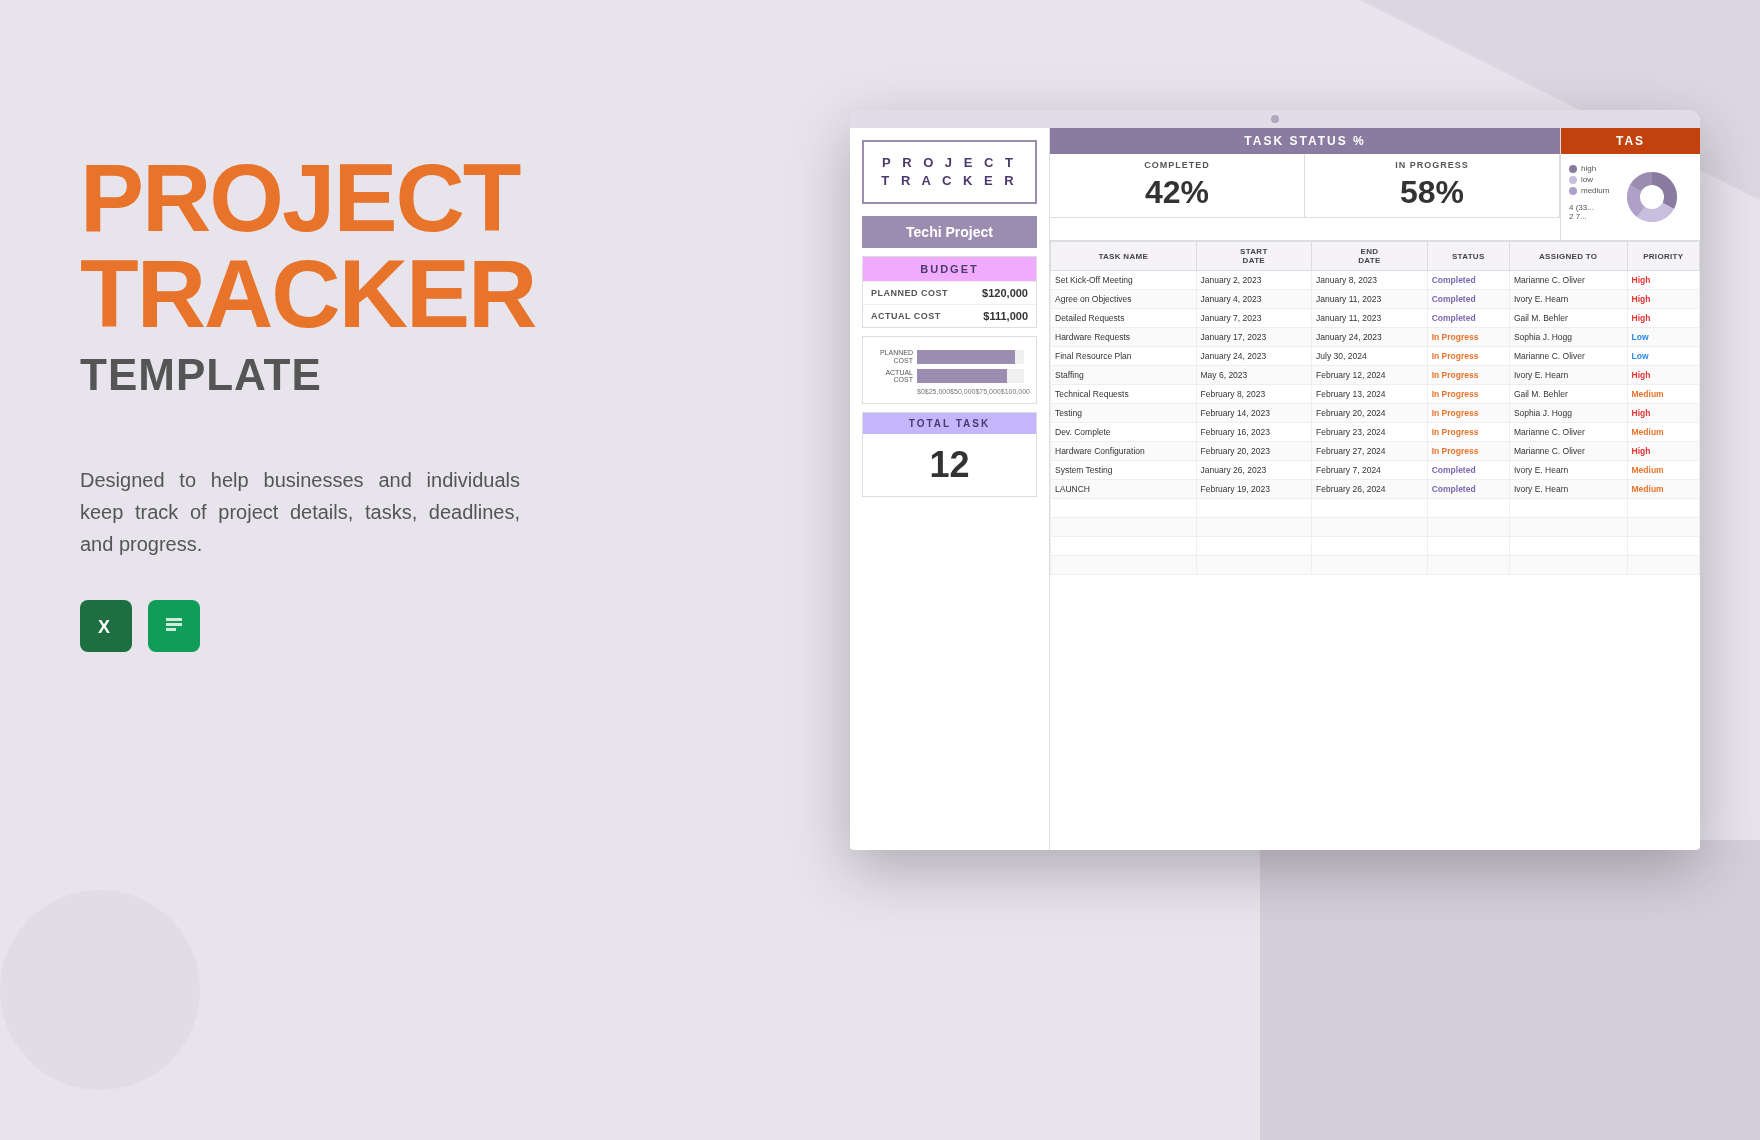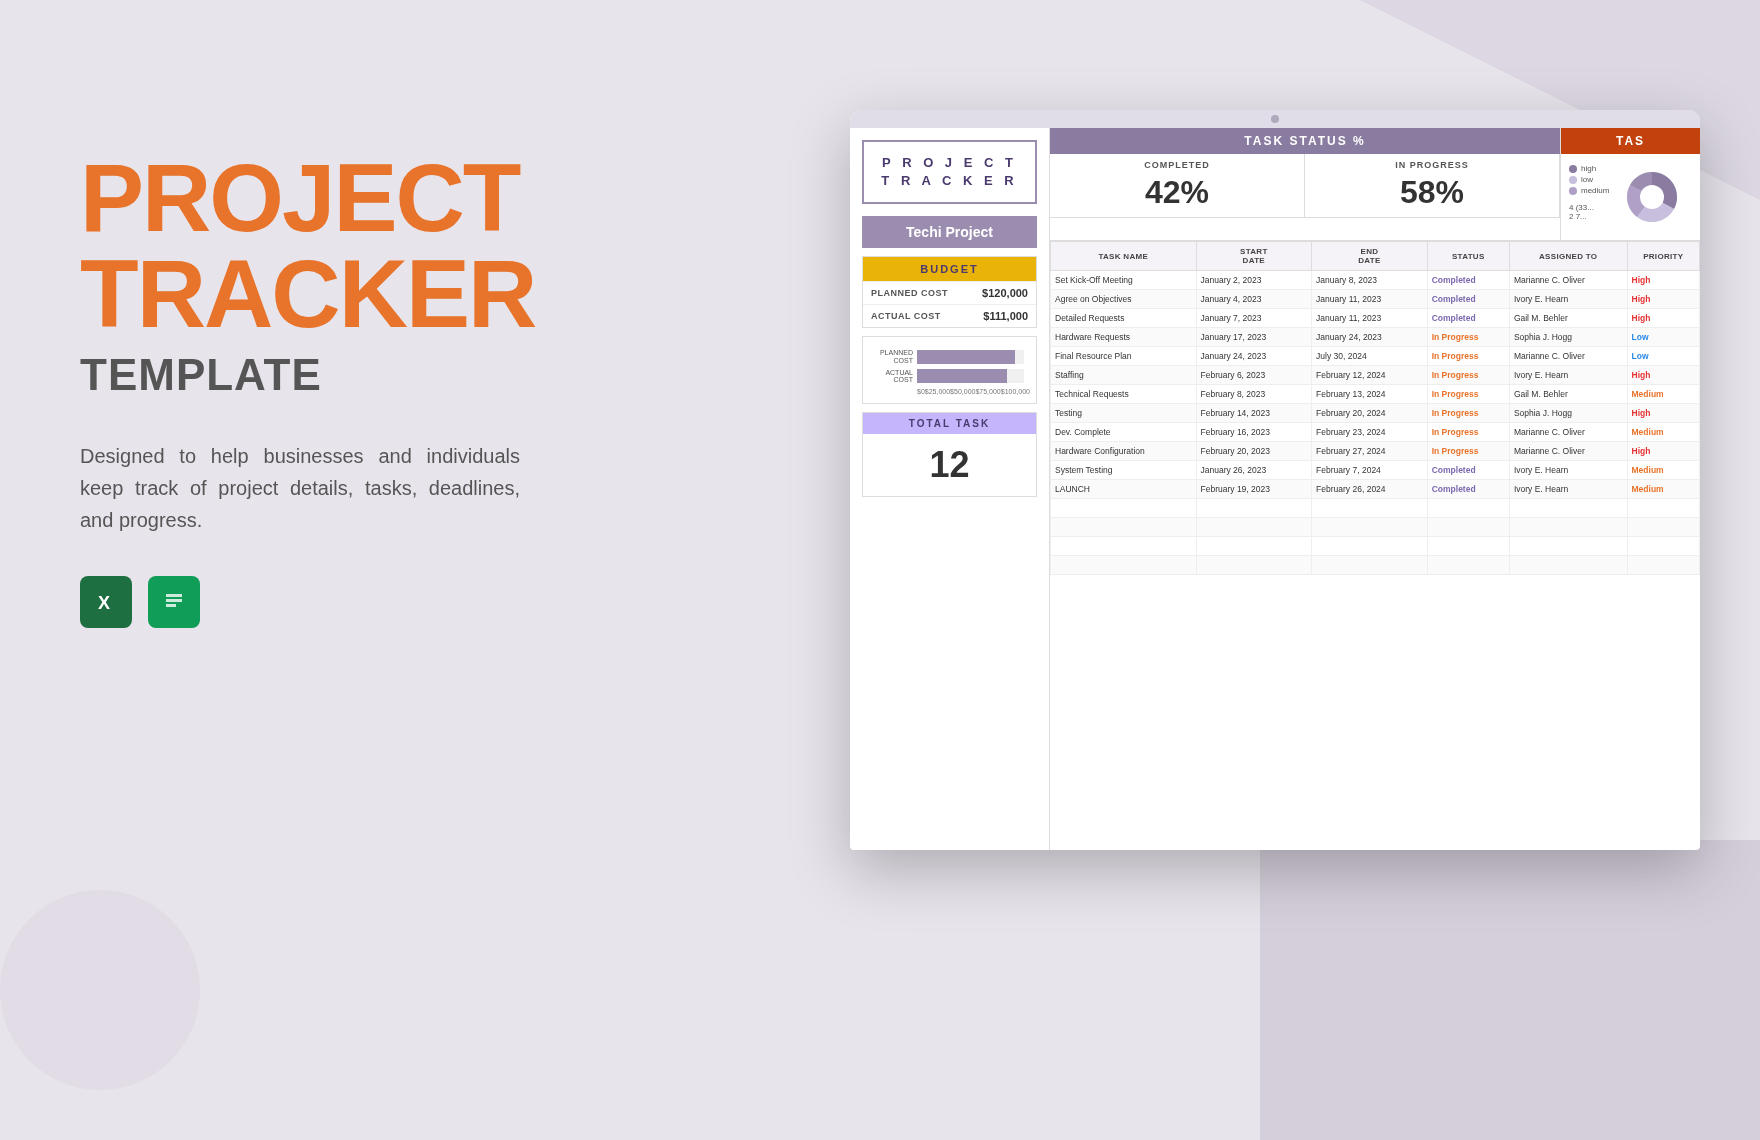--- a/index.html
+++ b/index.html
@@ -59,21 +59,21 @@
       font-weight: 700;
       color: #555;
       text-transform: uppercase;
       margin-top: 8px;
       letter-spacing: 1px;
     }
 
     .description {
       font-size: 20px;
       color: #555;
-      margin-top: 40px;
+      margin-top: 64px;
       line-height: 1.6;
       text-align: justify;
       max-width: 440px;
     }
 
     .icons-row {
       display: flex;
       gap: 16px;
       margin-top: 40px;
     }
@@ -151,21 +151,21 @@
       font-size: 14px;
       font-weight: bold;
     }
 
     .budget-section {
       margin: 8px 12px;
       border: 1px solid #ddd;
     }
 
     .budget-header {
-      background: #eab308;
+      background: #f0abfc;
       text-align: center;
       padding: 6px;
       font-size: 11px;
       font-weight: bold;
       letter-spacing: 2px;
       color: #4a3a6e;
     }
 
     .budget-row {
       display: flex;
@@ -603,21 +603,21 @@
               <tr>
       <td>Final Resource Plan</td>
       <td>January 24, 2023</td>
       <td>July 30, 2024</td>
       <td><span class="status-inprogress">In Progress</span></td>
       <td>Marianne C. Oliver</td>
       <td><span class="priority-low">Low</span></td>
     </tr>
               <tr>
       <td>Staffing</td>
-      <td>February 6, 2023</td>
+      <td>May 6, 2023</td>
       <td>February 12, 2024</td>
       <td><span class="status-inprogress">In Progress</span></td>
       <td>Ivory E. Hearn</td>
       <td><span class="priority-high">High</span></td>
     </tr>
               <tr>
       <td>Technical Requests</td>
       <td>February 8, 2023</td>
       <td>February 13, 2024</td>
       <td><span class="status-inprogress">In Progress</span></td>

